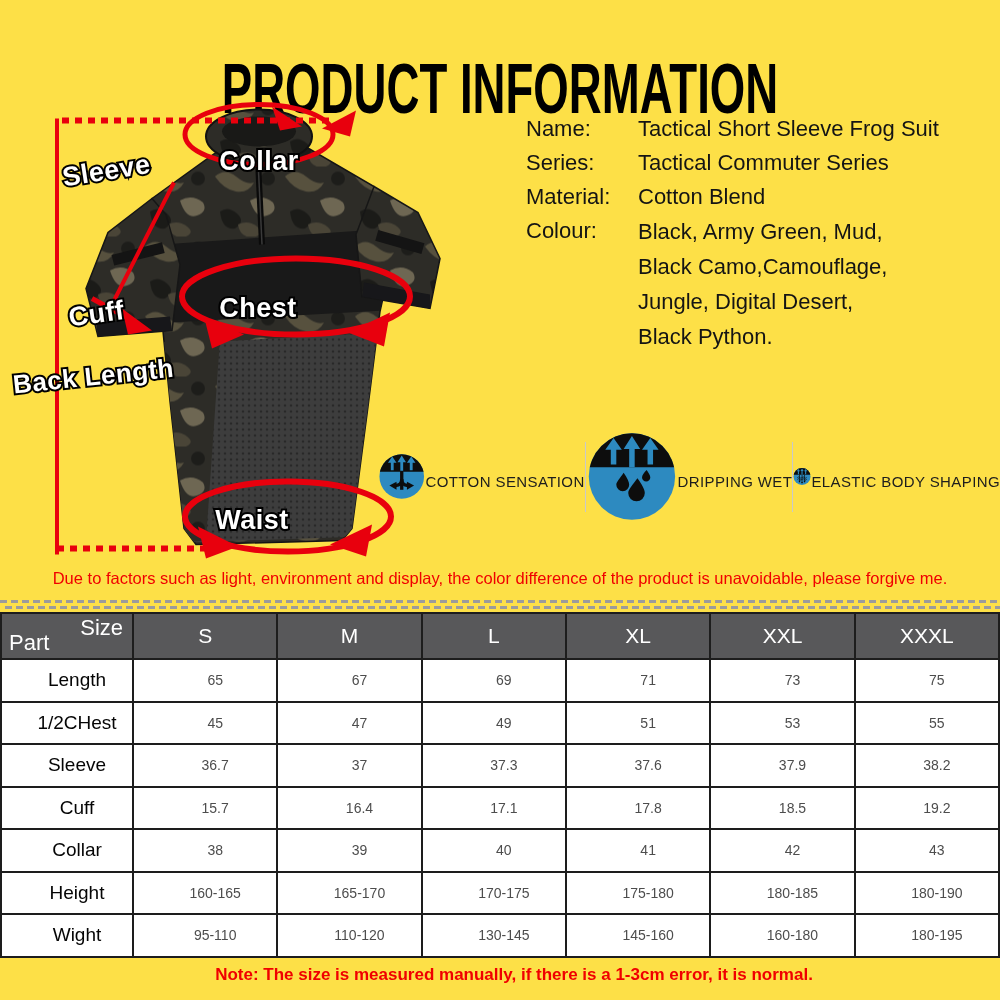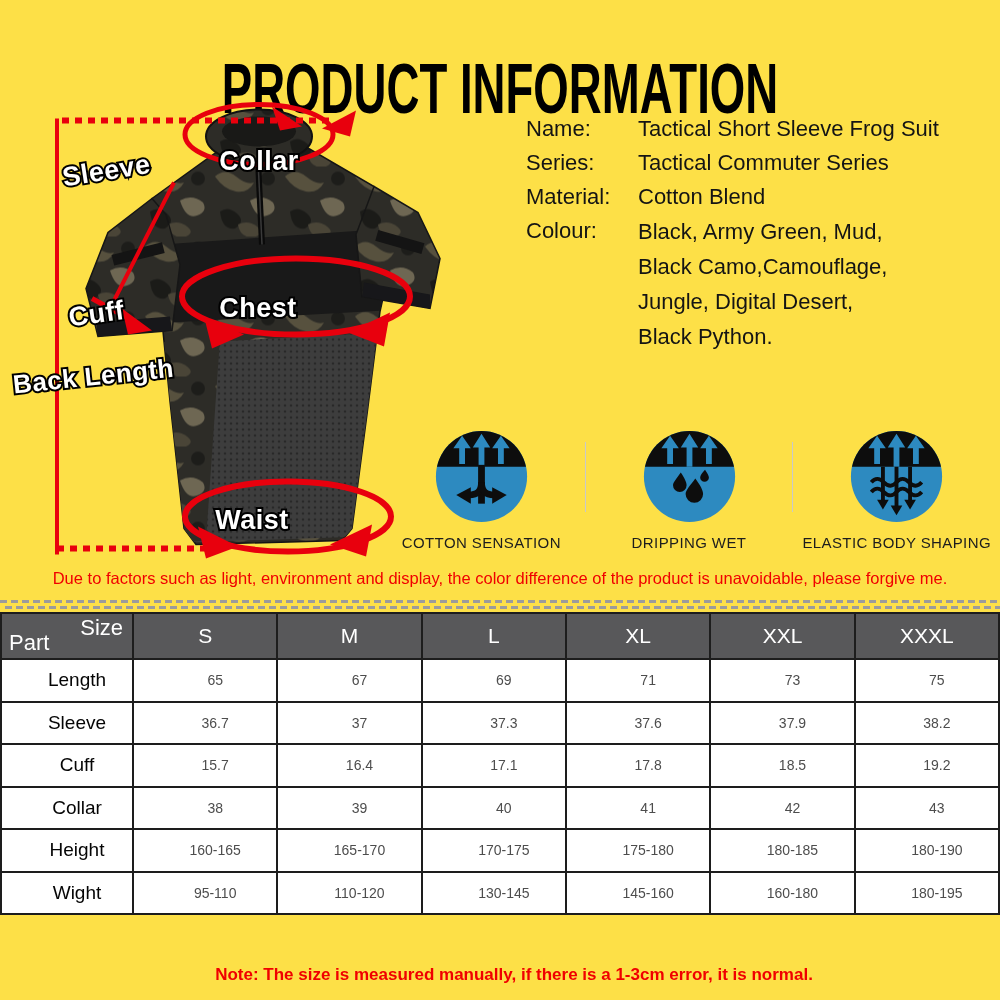--- a/index.html
+++ b/index.html
@@ -19,21 +19,21 @@
 
   
   .details{position:absolute;left:478px;top:112px;width:516px;color:#141414;}
   .field{display:flex;line-height:34px;font-size:22px;margin-left:48px;}
   .field .flab{width:112px;flex:none;}
   .field .fval{flex:1;}
   .colour-lines div{line-height:35px;font-size:22px;}
 
   
   .features{position:absolute;left:378px;top:428px;width:622px;display:flex;align-items:flex-start;}
-  .feature{flex:1;display:flex;flex-direction:column;align-items:center;min-width:0;}
+  .feature{flex:1;display:flex;flex-direction:row;align-items:center;min-width:0;}
   .feature svg{width:97px;height:97px;}
   .feature .flabel{margin-top:9px;font-size:15px;color:#1d1d1d;letter-spacing:.4px;white-space:nowrap;}
   .vdivider{width:1px;background:#c9c9c9;height:70px;margin-top:14px;flex:none;}
 
   
   .disclaimer{position:absolute;top:569px;left:0;right:0;text-align:center;
               color:#f00000;font-size:16.5px;white-space:nowrap;}
   .note{position:absolute;top:965px;left:0;right:0;text-align:center;
         color:#f00000;font-size:17px;font-weight:bold;white-space:nowrap;margin-left:28px;}
 
@@ -269,20 +269,29 @@
         <tr>
           <td class="part">Length</td>
           <td class="val">65</td>
           <td class="val">67</td>
           <td class="val">69</td>
           <td class="val">71</td>
           <td class="val">73</td>
           <td class="val">75</td>
         </tr>
         <tr>
+          <td class="part">1/2CHest</td>
+          <td class="val">45</td>
+          <td class="val">47</td>
+          <td class="val">49</td>
+          <td class="val">51</td>
+          <td class="val">53</td>
+          <td class="val">55</td>
+        </tr>
+        <tr>
           <td class="part">Sleeve</td>
           <td class="val">36.7</td>
           <td class="val">37</td>
           <td class="val">37.3</td>
           <td class="val">37.6</td>
           <td class="val">37.9</td>
           <td class="val">38.2</td>
         </tr>
         <tr>
           <td class="part">Cuff</td>

